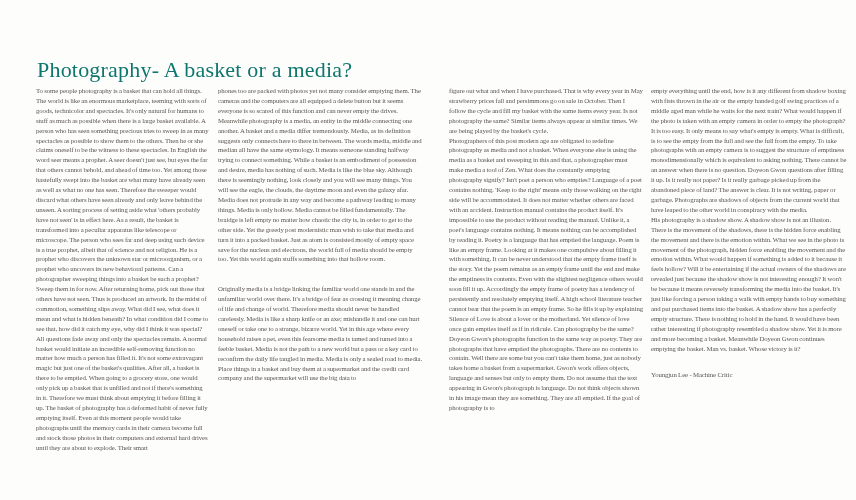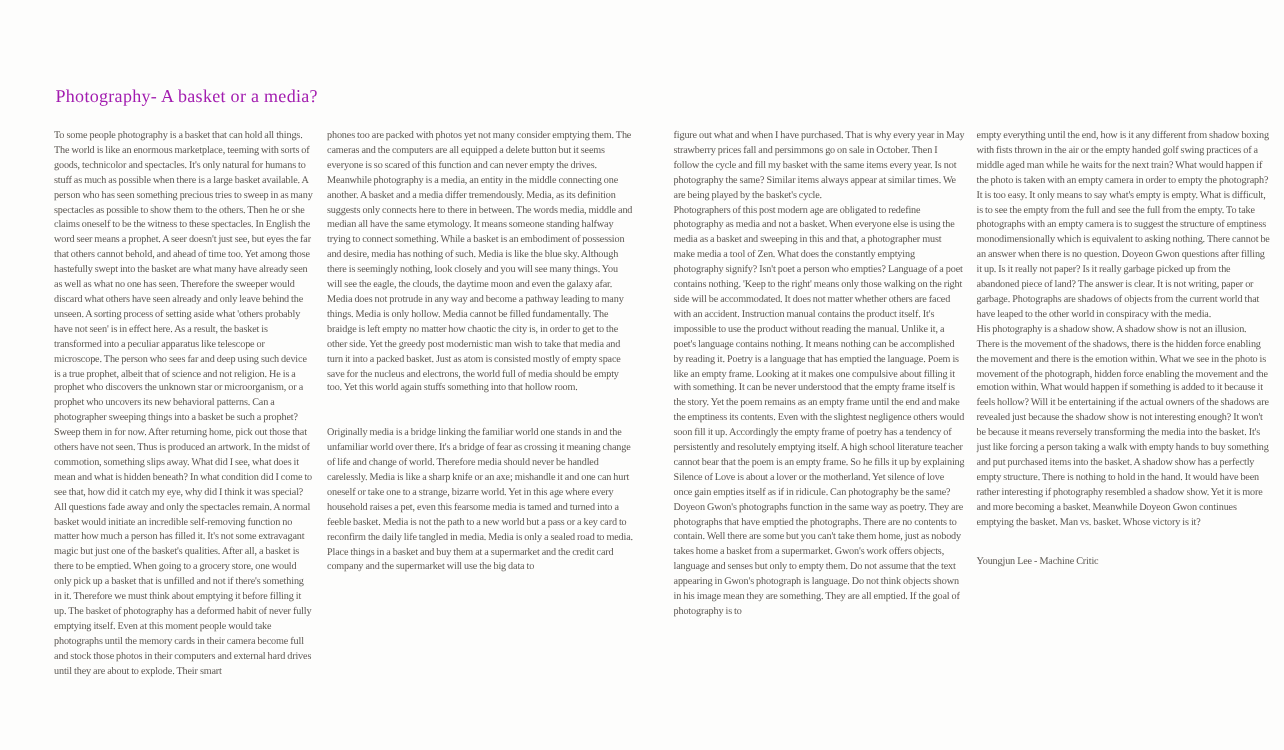--- a/index.html
+++ b/index.html
@@ -10,23 +10,23 @@
     font-family: "Liberation Serif", "DejaVu Serif", serif;
   }
   .spread {
     position: relative;
     width: 856px; height: 500px;
     background: #fdfdfc;
   }
   .article-title {
     position: absolute;
     left: 37px; top: 57px;
-    font-size: 12px;
+    font-size: 22px;
     font-weight: 400;
-    color: #a21caf;
+    color: #0f766e;
     letter-spacing: 0.2px;
     white-space: nowrap;
   }
   .col {
     position: absolute;
     top: 86px;
     height: 392px;
     overflow: hidden;
     text-align: left;
   }

